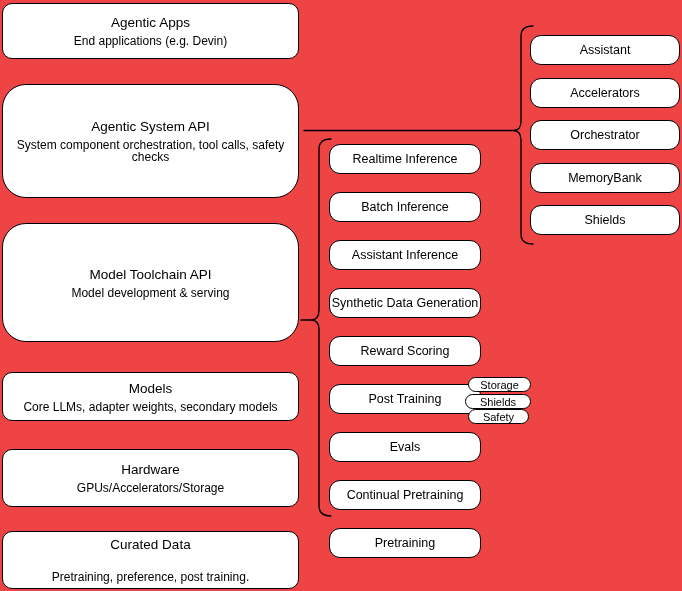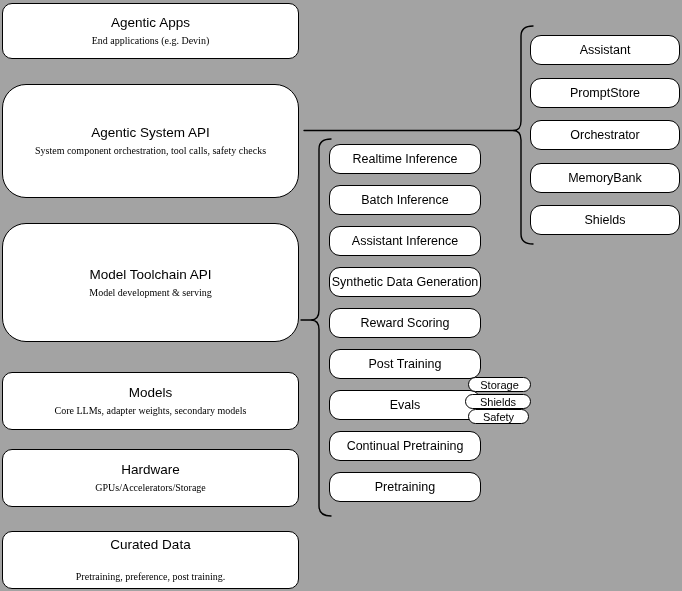--- a/index.html
+++ b/index.html
@@ -6,21 +6,21 @@
     margin: 0;
     padding: 0;
     background: #ffffff;
     font-family: "Liberation Sans", sans-serif;
     color: #000000;
   }
   .canvas {
     position: relative;
     width: 682px;
     height: 591px;
-    background: #a3a3a3;
+    background: #ef4444;
     overflow: hidden;
   }
   .overlay {
     position: absolute;
     left: 0; top: 0;
     width: 682px; height: 591px;
     pointer-events: none;
   }
   .box {
     position: absolute;
@@ -29,29 +29,29 @@
     box-sizing: border-box;
     display: flex;
     flex-direction: column;
     align-items: center;
     justify-content: center;
     text-align: center;
   }
   .lbox { left: 2px; width: 297px; border-radius: 10px; }
   .lbox.big { border-radius: 24px; }
   .ltitle { font-size: 13.5px; line-height: 16px; }
-  .lsub   { font-size: 10px; line-height: 12px; margin-top: 4px; font-family: Liberation Serif, serif; }
+  .lsub   { font-size: 12px; line-height: 12px; margin-top: 4px; }
 
   .mid-col {
     position: absolute;
     left: 329px; top: 144px;
     width: 152px;
     display: flex;
     flex-direction: column;
-    gap: 11px;
+    gap: 18px;
   }
   .right-col {
     position: absolute;
     left: 530px; top: 35px;
     width: 150px;
     display: flex;
     flex-direction: column;
     gap: 12.5px;
   }
   .sbox {
@@ -101,21 +101,21 @@
   <div class="box lbox big" style="top:84px; height:114px;">
     <div class="ltitle">Agentic System API</div>
     <div class="lsub">System component orchestration, tool calls, safety checks</div>
   </div>
 
   <div class="box lbox big" style="top:223px; height:119px;">
     <div class="ltitle">Model Toolchain API</div>
     <div class="lsub">Model development &amp; serving</div>
   </div>
 
-  <div class="box lbox" style="top:372px; height:58px;">
+  <div class="box lbox" style="top:372px; height:49px;">
     <div class="ltitle">Models</div>
     <div class="lsub">Core LLMs, adapter weights, secondary models</div>
   </div>
 
   <div class="box lbox" style="top:449px; height:58px;">
     <div class="ltitle">Hardware</div>
     <div class="lsub">GPUs/Accelerators/Storage</div>
   </div>
 
   <div class="box lbox" style="top:531px; height:58px;gap:14px;">
@@ -161,21 +161,21 @@
   </div>
   <div class="pill" style="left:468px; top:409px; width:61px;">
     <span>Safety</span>
   </div>
 
   <div class="right-col">
     <div class="sbox">
       <span>Assistant</span>
     </div>
     <div class="sbox">
-      <span>PromptStore</span>
+      <span>Accelerators</span>
     </div>
     <div class="sbox">
       <span>Orchestrator</span>
     </div>
     <div class="sbox">
       <span>MemoryBank</span>
     </div>
     <div class="sbox">
       <span>Shields</span>
     </div>

